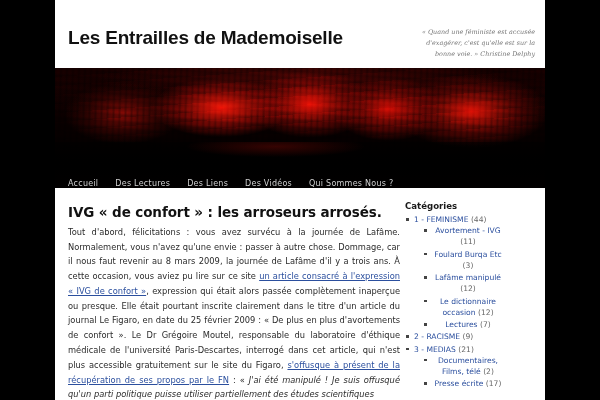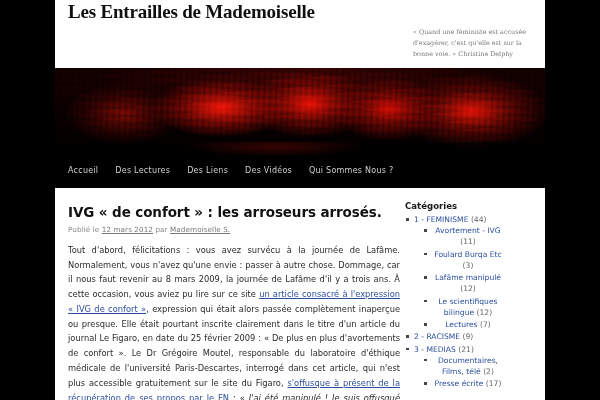--- a/index.html
+++ b/index.html
@@ -28,38 +28,39 @@
 
   
   .site-header {
     position: relative;
     height: 68px;
     padding: 0;
   }
   .site-title {
     position: absolute;
     left: 13px;
-    top: 1px;
+    top: 27px;
     margin: 0;
     font-size: 19px;
     font-weight: bold;
     letter-spacing: -0.2px;
     color: #111111;
-    font-family: Liberation Serif, serif;
+    font-family: Liberation Sans, sans-serif;
     white-space: nowrap;
   }
   .site-description {
     position: absolute;
     right: 10px;
     top: 27px;
     width: 122px;
+    font-style: italic;
     font-size: 6.4px;
     line-height: 1.72;
     color: #777777;
-    text-align: left;
+    text-align: right;
     font-family: "DejaVu Serif", "Liberation Serif", serif;
   }
 
   
   .banner {
     position: relative;
     height: 120px;
     background-color: #050000;
     overflow: hidden;
   }
@@ -94,21 +95,21 @@
       radial-gradient(ellipse 120px 14px at 45% 10%, rgba(150,10,5,0.35) 0%, rgba(0,0,0,0) 75%),
       linear-gradient(to bottom, rgba(0,0,0,0.55) 0%, rgba(0,0,0,0.97) 55%, #020000 100%);
   }
 
   
   .nav {
     position: absolute;
     left: 0; right: 0; bottom: 0;
     height: 22px;
     display: flex;
-    align-items: flex-start;
+    align-items: flex-end;
     padding-left: 13px;
     background: transparent;
     z-index: 4;
   }
   .nav a {
     color: #cfcfcf;
     text-decoration: none;
     font-size: 8px;
     letter-spacing: 0.25px;
     margin-right: 17px;
@@ -220,40 +221,37 @@
       <a href="#">Des Liens</a>
       <a href="#">Des Vidéos</a>
       <a href="#">Qui Sommes Nous ?</a>
     </nav>
   </div>
 
   <div class="content-wrap">
 
     <div class="main">
       <h2 class="entry-title">IVG « de confort » : les arroseurs arrosés.</h2>
-      <div class="entry-meta">
-        <span>Publié le </span><a href="#">12 mars 2012</a><span> par </span><a href="#">Mademoiselle S.</a>
-      </div>
       <div class="entry-content">
         <p><span>Tout d'abord, félicitations : vous avez survécu à la journée de Lafâme. Normalement, vous n'avez qu'une envie : passer à autre chose. Dommage, car il nous faut revenir au 8 mars 2009, la journée de Lafâme d'il y a trois ans. À cette occasion, vous aviez pu lire sur ce site </span><a href="#">un article consacré à l'expression « IVG de confort »</a><span>, expression qui était alors passée complètement inaperçue ou presque. Elle était pourtant inscrite clairement dans le titre d'un article du journal Le Figaro, en date du 25 février 2009 : « De plus en plus d'avortements de confort ». Le Dr Grégoire Moutel, responsable du laboratoire d'éthique médicale de l'université Paris-Descartes, interrogé dans cet article, qui n'est plus accessible gratuitement sur le site du Figaro, </span><a href="#">s'offusque à présent de la récupération de ses propos par le FN</a><span> : « </span><em>J'ai été manipulé ! Je suis offusqué qu'un parti politique puisse utiliser partiellement des études scientifiques</em></p>
       </div>
     </div>
 
     <div class="sidebar">
       <h3 class="widget-title">Catégories</h3>
       <ul class="cat-list">
 
         <li>
           <a href="#">1 - FEMINISME</a>
           <span class="cat-count">(44)</span>
           <ul>
             <li><a href="#">Avortement - IVG</a> <span class="cat-count">(11)</span></li>
             <li><a href="#">Foulard Burqa Etc</a> <span class="cat-count">(3)</span></li>
             <li><a href="#">Lafâme manipulé</a> <span class="cat-count">(12)</span></li>
-            <li><a href="#">Le scientifiques bilingue</a> <span class="cat-count">(12)</span></li>
+            <li><a href="#">Le dictionnaire occasion</a> <span class="cat-count">(12)</span></li>
             <li><a href="#">Lectures</a> <span class="cat-count">(7)</span></li>
           </ul>
         </li>
 
         <li>
           <a href="#">2 - RACISME</a>
           <span class="cat-count">(9)</span>
         </li>
 
         <li>

